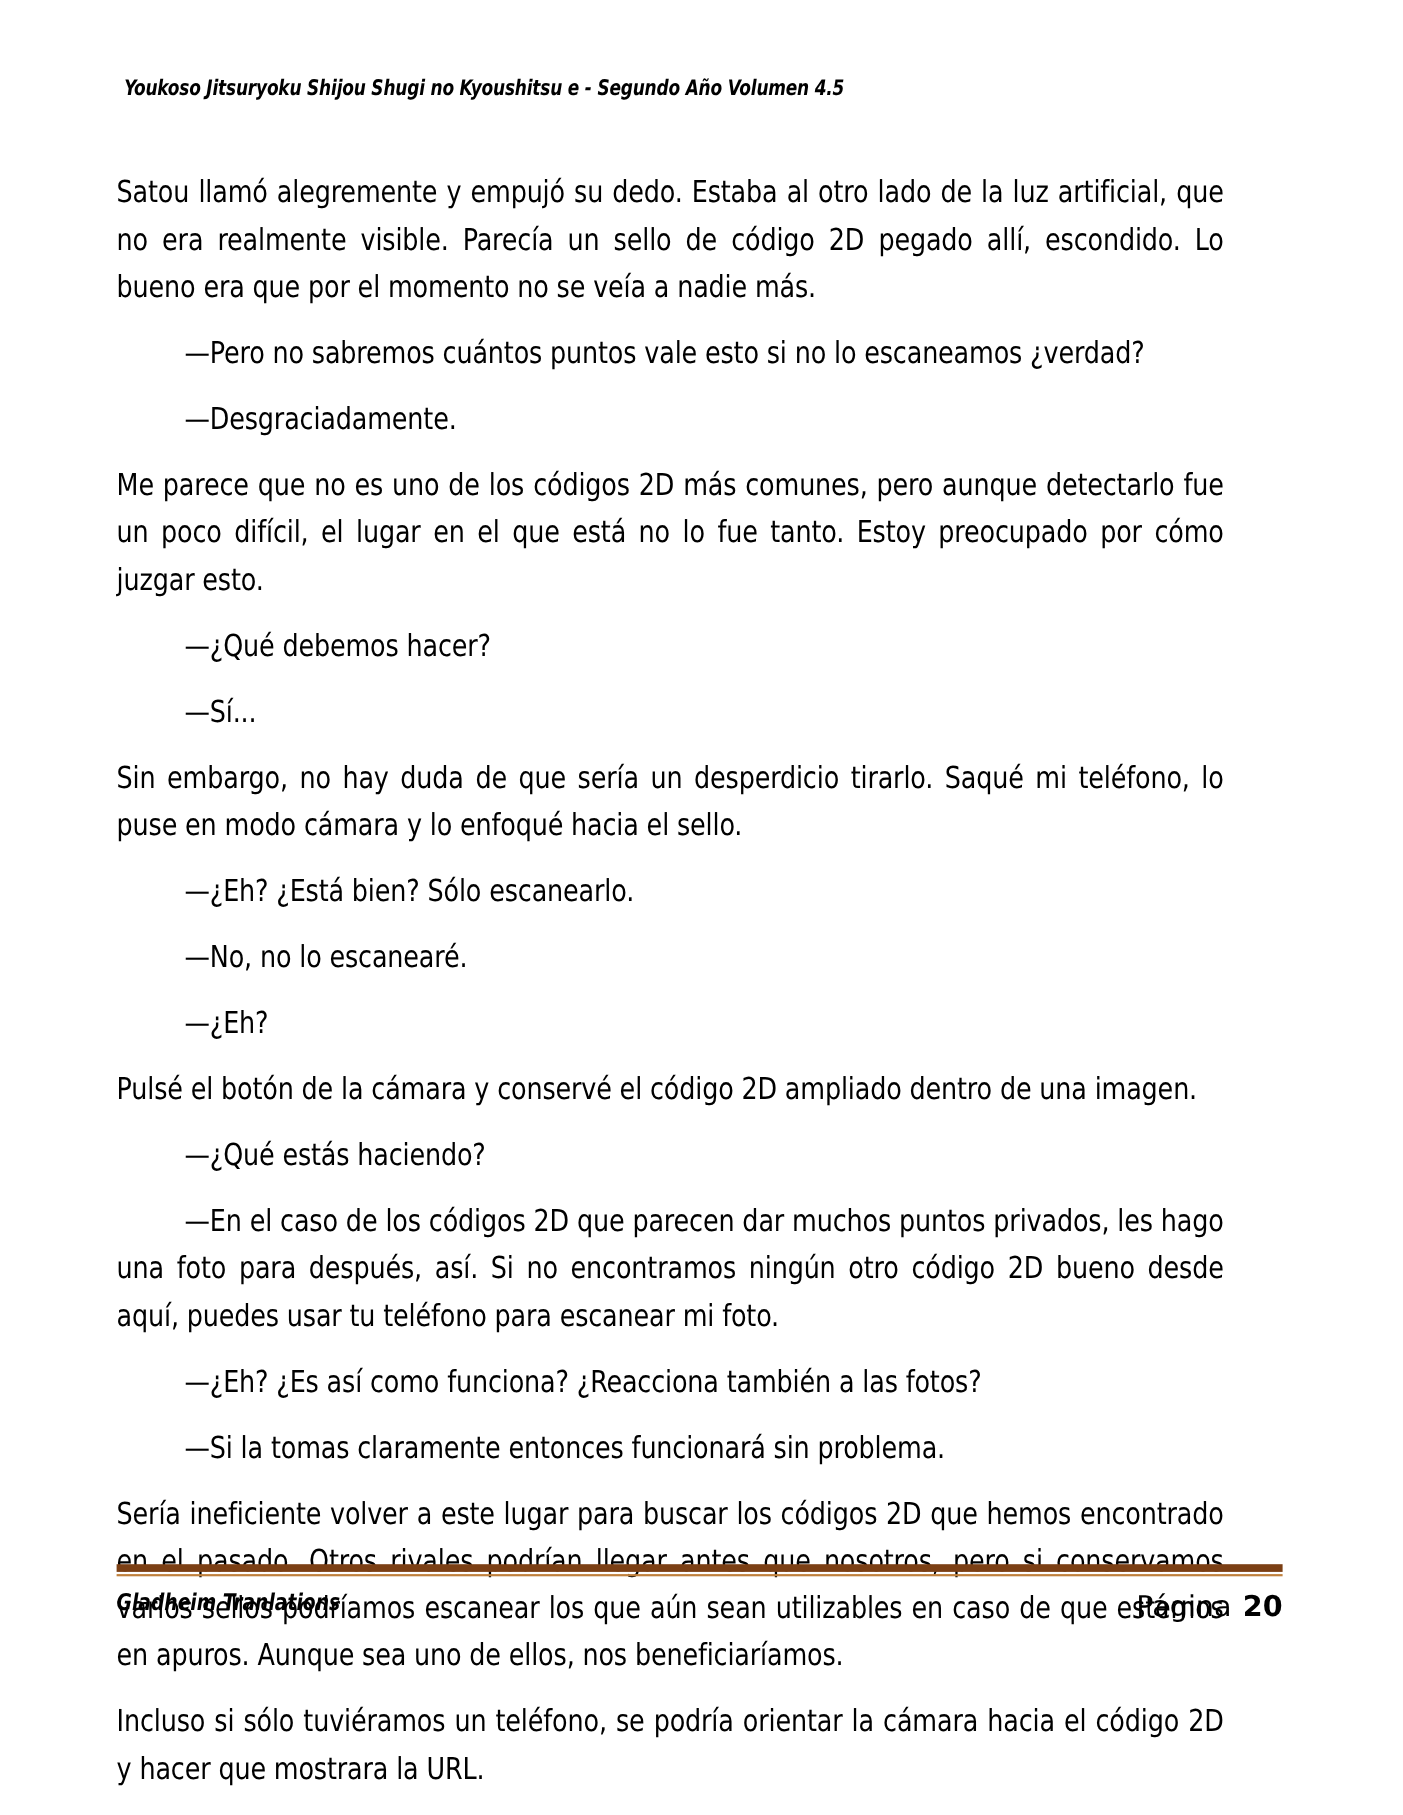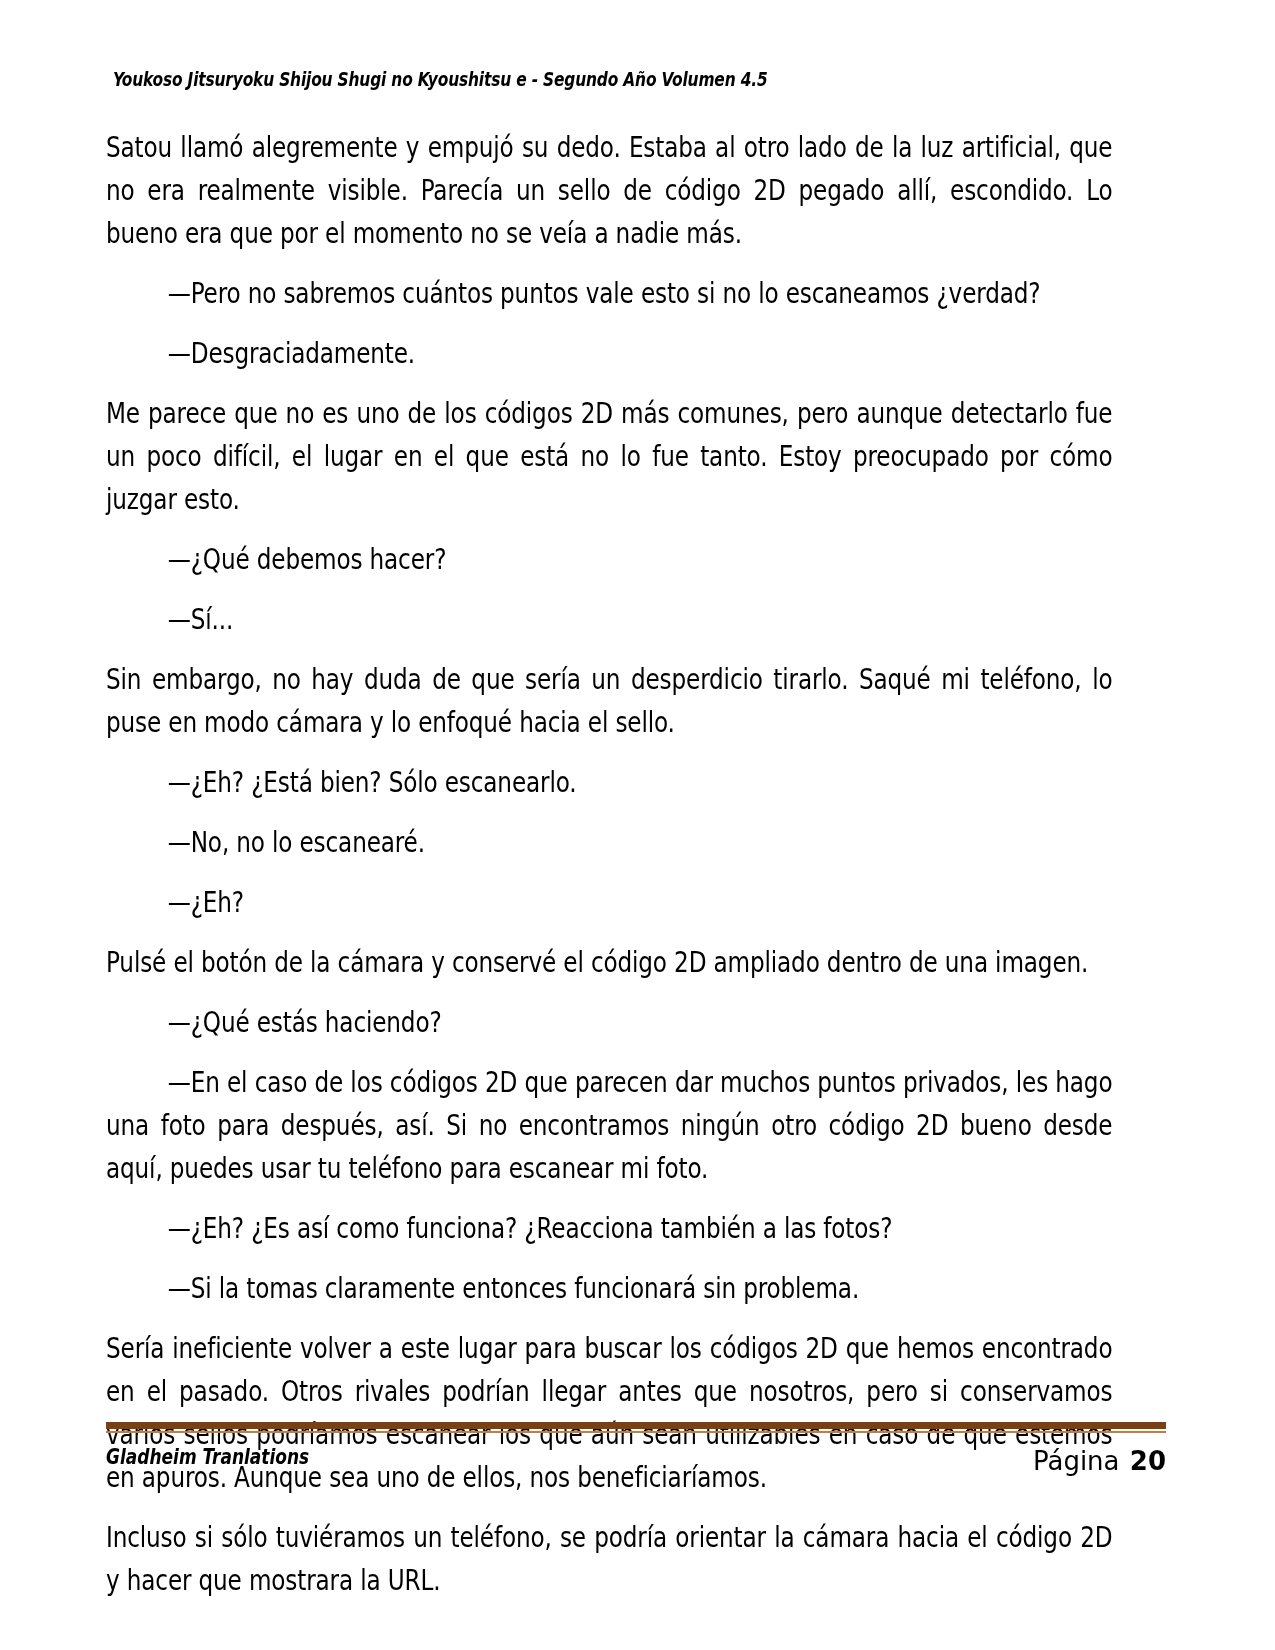--- a/index.html
+++ b/index.html
@@ -38,21 +38,21 @@
     white-space: nowrap;
     color: #000000;
     transform: scaleX(0.88);
     transform-origin: left center;
   }
 
   
   .content {
     position: absolute;
     left: 106px;
-    top: 126px;
+    top: 154px;
     width: 1006px;
   }
 
   p.para {
     margin: 0 0 17px 0;
     font-family: "Liberation Sans Narrow", "DejaVu Sans Condensed", "Liberation Sans", sans-serif;
     font-size: 27.5px;
     line-height: 43px;
     text-align: justify;
     text-justify: inter-word;

